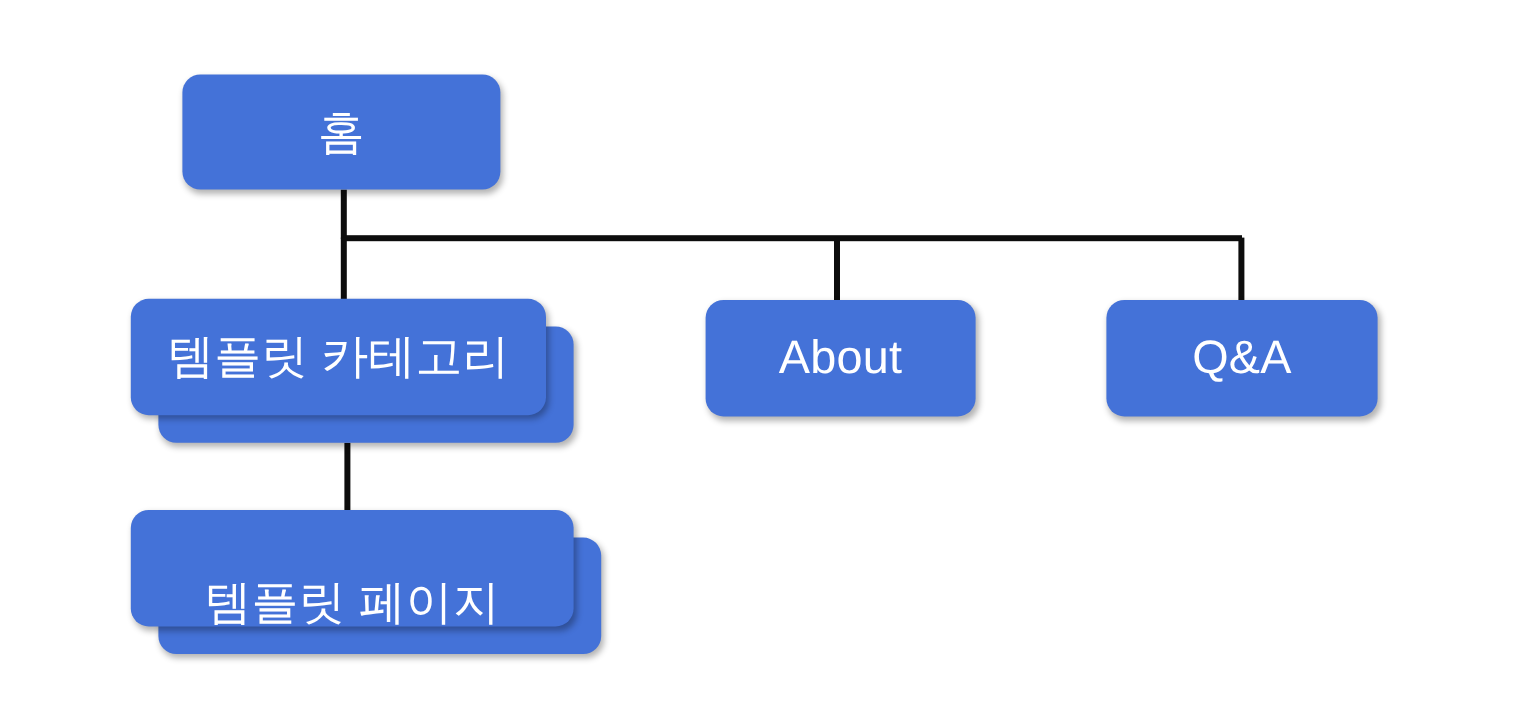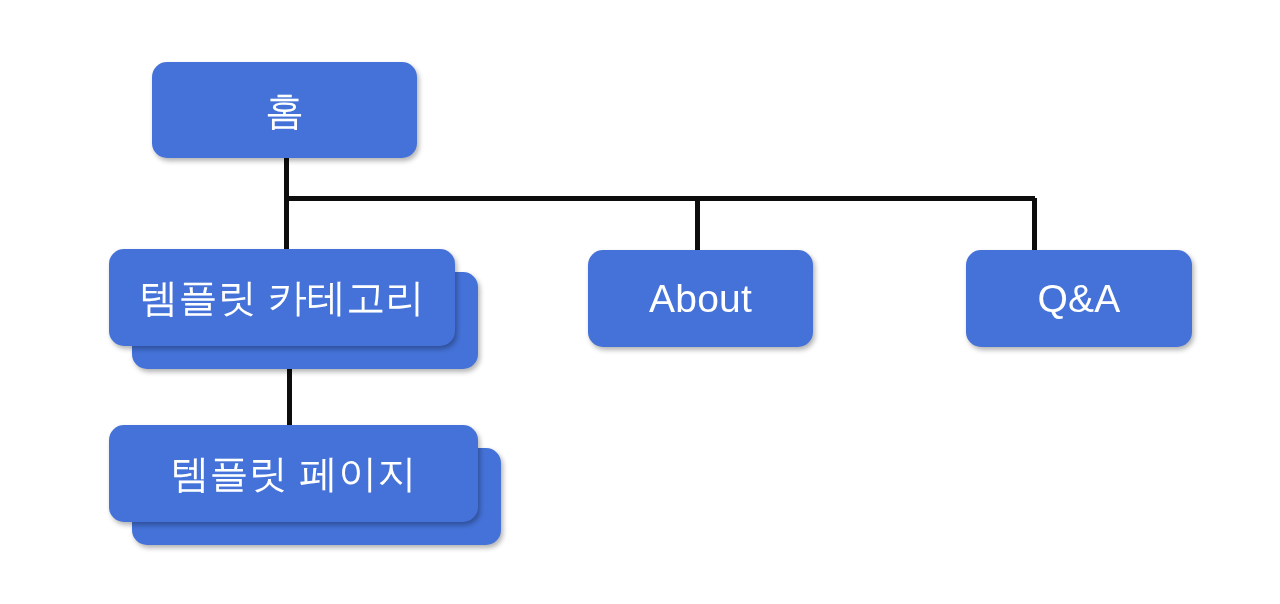--- a/index.html
+++ b/index.html
@@ -79,24 +79,24 @@
       <div class="card card-back" style="background: rgb(68, 114, 216); left: 23px; top: 23px; width: 346px; height: 97px;"></div>
       <div class="card card-front" style="background: rgb(68, 114, 216); width: 346px; height: 97px;">
         <span class="card-label label-ko" style="color: rgb(255, 255, 255);">템플릿 카테고리</span>
       </div>
     </div>
     <div class="node" style="left: 588px; top: 250px; width: 225px; height: 94px;">
       <div class="card card-front" style="background: rgb(68, 114, 216); width: 225px; height: 97px;">
         <span class="card-label label-en" style="color: rgb(255, 255, 255);">About</span>
       </div>
     </div>
-    <div class="node" style="left: 922px; top: 250px; width: 264px; height: 97px; margin-left: 44px;">
+    <div class="node" style="left: 922px; top: 250px; width: 264px; height: 97px;">
       <div class="card card-front" style="background: rgb(68, 114, 216); width: 226px; height: 97px;">
         <span class="card-label label-en" style="color: rgb(255, 255, 255);">Q&amp;A</span>
       </div>
     </div>
     <div class="node" style="left: 109px; top: 425px; width: 369px; height: 97px;">
       <div class="card card-back" style="background: rgb(68, 114, 216); left: 23px; top: 23px; width: 369px; height: 97px;"></div>
-      <div class="card card-front" style="background: rgb(68, 114, 216); width: 369px; height: 97px;">
+      <div class="card card-front" style="background: rgb(68, 114, 216); width: 369px; height: 97px; align-items: flex-end;">
         <span class="card-label label-ko" style="color: rgb(255, 255, 255);">템플릿 페이지</span>
       </div>
     </div>
   </div>
 
 </body></html>

